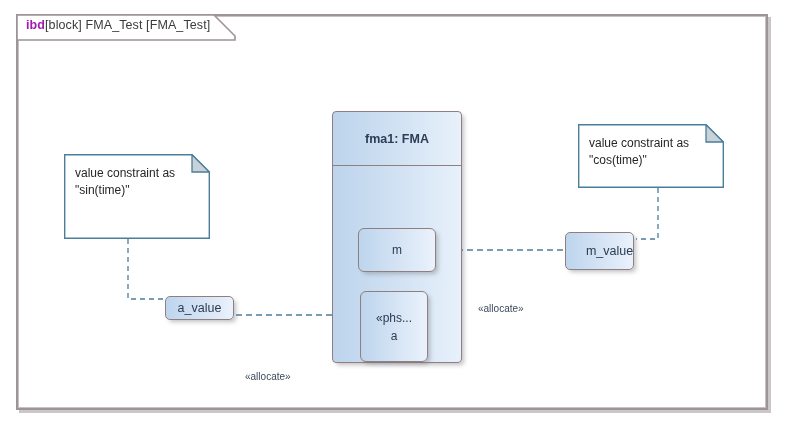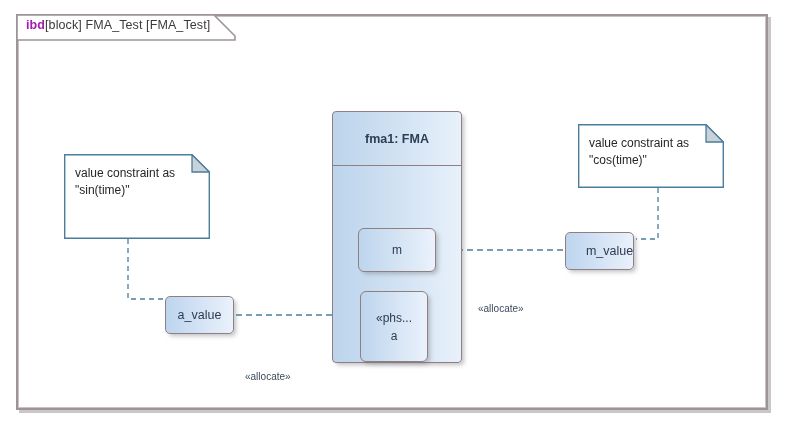--- a/index.html
+++ b/index.html
@@ -159,21 +159,21 @@
 
   <div class="part" style="left:358px;top:228px;width:78px;height:44px;">
     <div class="p-name">m</div>
   </div>
 
   <div class="part" style="left:360px;top:291px;width:68px;height:71px;">
     <div class="p-stereo">«phs...</div>
     <div class="p-name">a</div>
   </div>
 
-  <div class="vbox" style="left:165px;top:296px;width:69px;height:38px;">
+  <div class="vbox" style="left:165px;top:296px;width:69px;height:24px;">
     <span>a_value</span>
   </div>
 
   <div class="vbox" style="left:565px;top:232px;width:69px;height:38px;padding-left:20px;">
     <span>m_value</span>
   </div>
 
   <div class="elabel" style="left:245px;top:327px;">«allocate»</div>
 
   <div class="elabel" style="left:478px;top:259px;">«allocate»</div>

